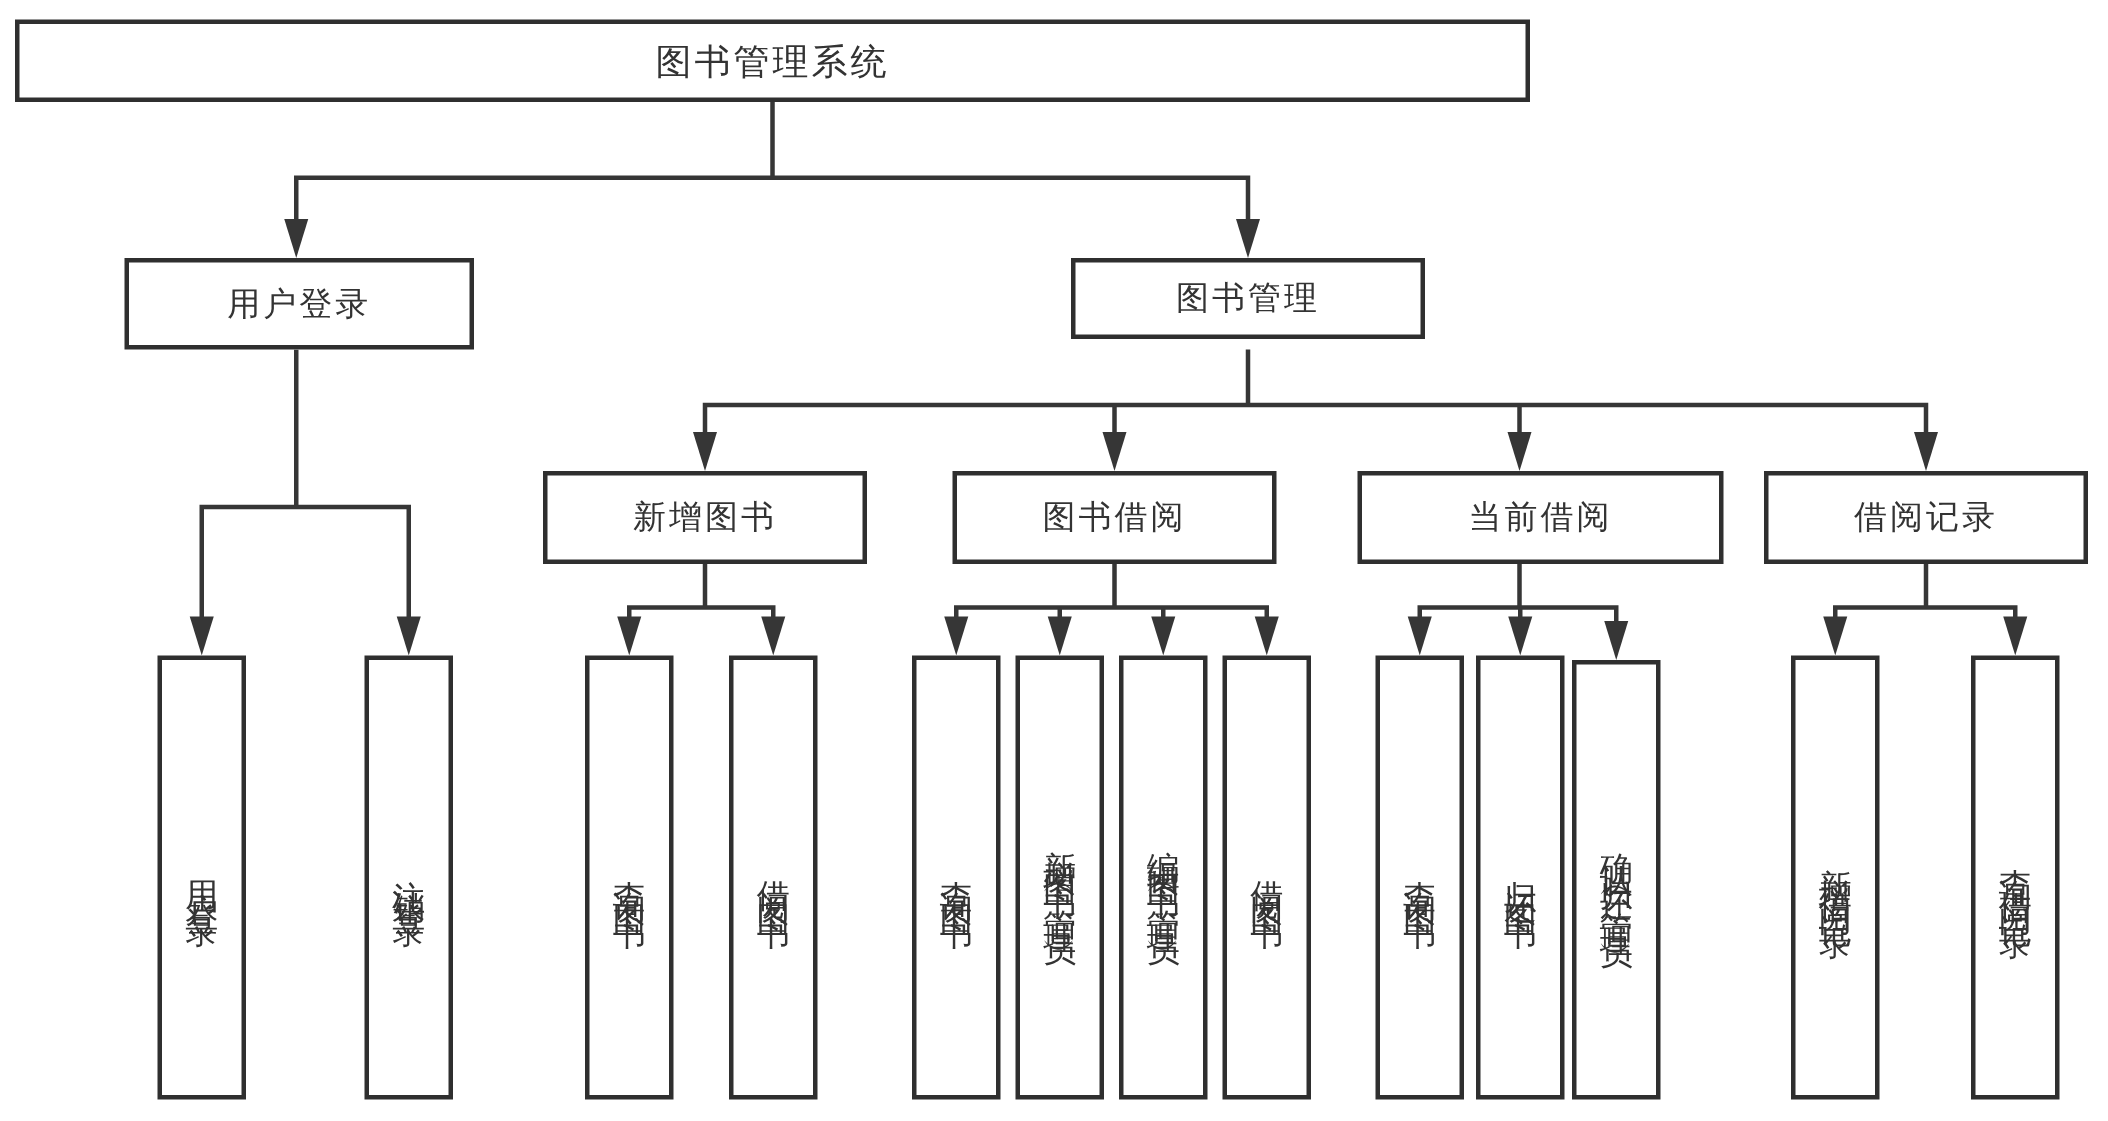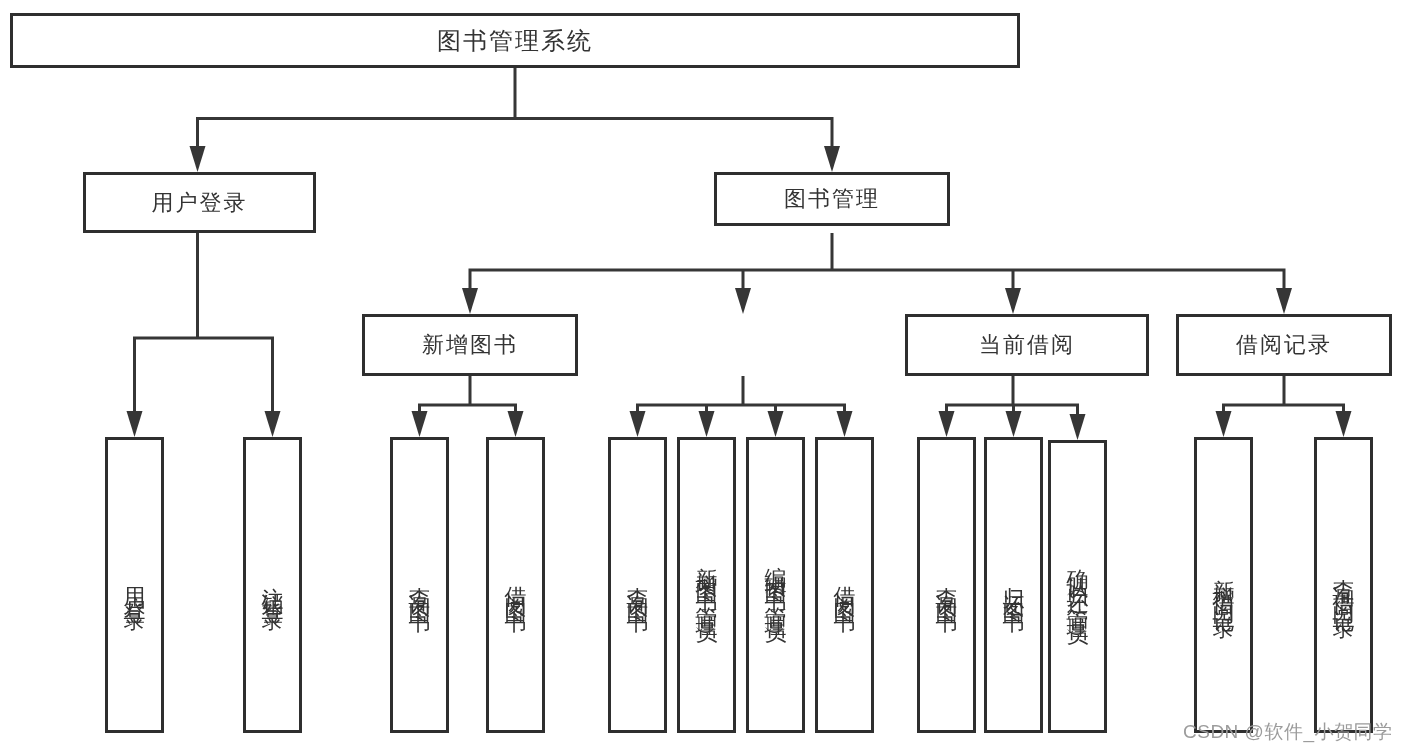--- a/index.html
+++ b/index.html
@@ -80,20 +80,23 @@
   <div class="box hbox" style="left:83px;top:172px;width:233px;height:61px;">
     <span>用户登录</span>
   </div>
   <div class="box hbox" style="left:714px;top:172px;width:236px;height:54px;">
     <span>图书管理</span>
   </div>
 
   <div class="box hbox" style="left:362px;top:314px;width:216px;height:62px;">
     <span>新增图书</span>
   </div>
+  <div class="box hbox" style="left:635px;top:314px;width:216px;height:62px;">
+    <span>图书借阅</span>
+  </div>
   <div class="box hbox" style="left:905px;top:314px;width:244px;height:62px;">
     <span>当前借阅</span>
   </div>
   <div class="box hbox" style="left:1176px;top:314px;width:216px;height:62px;">
     <span>借阅记录</span>
   </div>
 
   <div class="box vbox" style="left:105px;">
     <span class="vtext">用户登录</span>
   </div>
@@ -127,15 +130,14 @@
   <div class="box vbox" style="left:1048px;top:440px;height:293px;">
     <span class="vtext">确认归还（管理员）</span>
   </div>
   <div class="box vbox" style="left:1194px;">
     <span class="vtext">新增借阅记录</span>
   </div>
   <div class="box vbox" style="left:1314px;">
     <span class="vtext">查询借阅记录</span>
   </div>
 
-  <div class="watermark">CSDN @软件_小贺同学</div>
 
 </div>
 
 </body></html>

